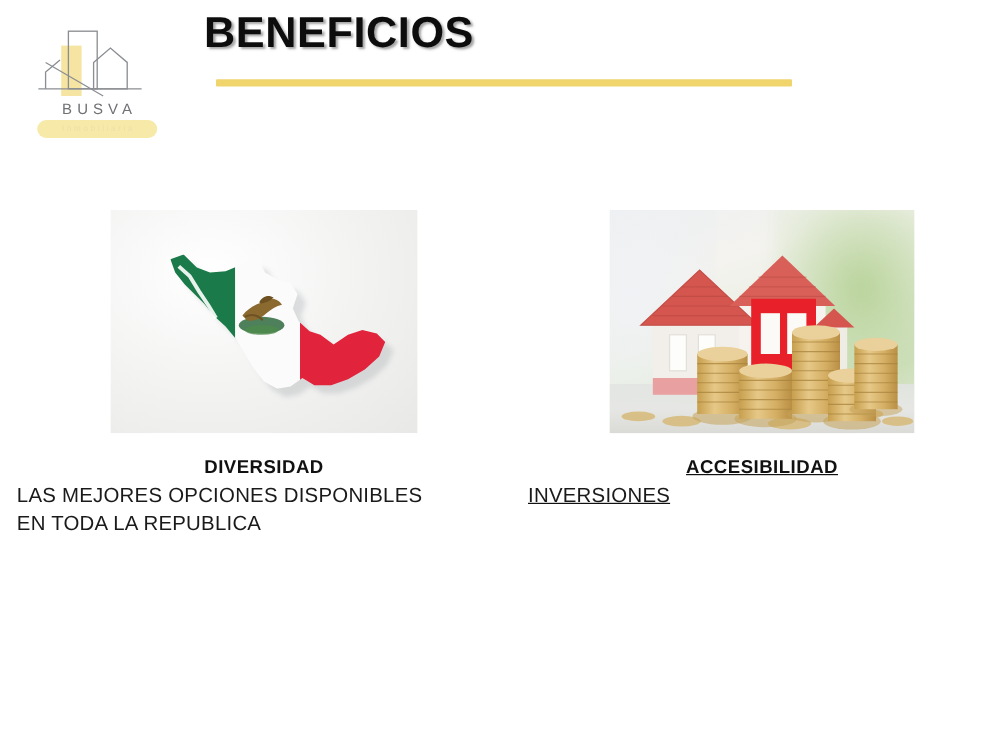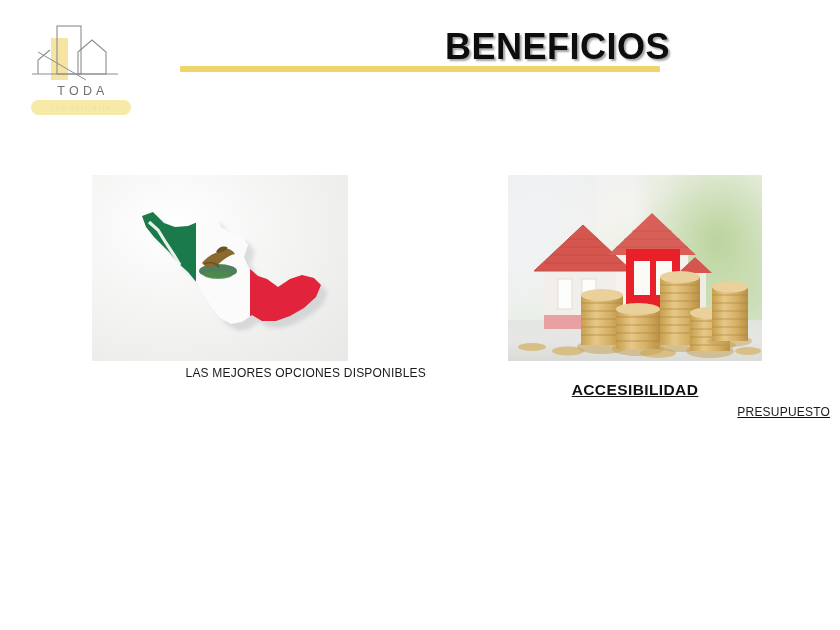--- a/index.html
+++ b/index.html
@@ -72,23 +72,23 @@
     line-height: 11px;
     text-indent: 2px;
     white-space: nowrap;
     overflow: hidden;
   }
 
   
   .slide-title {
     position: absolute;
     left: 170px;
-    top: 26px;
+    top: 6px;
     width: 500px;
-    text-align: right;
+    text-align: left;
     font-size: 36px;
     font-weight: bold;
     letter-spacing: 0.5px;
     color: #0d0d0d;
     text-shadow: 2px 2px 2px rgba(90,90,90,0.55);
   }
   .title-rule {
     position: absolute;
     left: 180px;
     top: 66px;
@@ -173,22 +173,22 @@
     margin: 18px 0 0 0;
     text-align: center;
     font-size: 15.5px;
     font-weight: bold;
     letter-spacing: 0.4px;
     color: #111111;
     line-height: 21px;
   }
   .benefit-desc {
     margin: 1px 0 0 0;
-    text-align: right;
-    font-size: 12px;
+    text-align: left;
+    font-size: 17px;
     font-weight: 400;
     letter-spacing: 0.2px;
     color: #1a1a1a;
     line-height: 23px;
   }
 </style>
 </head>
 <body>
 
 <div class="slide">
@@ -197,21 +197,21 @@
     <div class="brand-mark">
       <svg viewBox="0 0 110 62" class="mark-svg" width="110" height="62" xmlns="http://www.w3.org/2000/svg">
         <rect x="25" y="16" width="17" height="42" fill="#F6E5A2"></rect>
         <rect x="31" y="4" width="24" height="48" fill="none" stroke="#8A8D91" stroke-width="1.1"></rect>
         <path d="M52 30 L66 18 L80 30 L80 52 L52 52 Z" fill="none" stroke="#8A8D91" stroke-width="1.1"></path>
         <path d="M12 52 L12 38 L24 28" fill="none" stroke="#8A8D91" stroke-width="1.1"></path>
         <path d="M12 30 L60 58" fill="none" stroke="#8A8D91" stroke-width="1"></path>
         <line x1="6" y1="52" x2="92" y2="52" stroke="#8A8D91" stroke-width="1.1"></line>
       </svg>
     </div>
-    <div class="brand-name">TODA</div>
+    <div class="brand-name">BUSVA</div>
     <div class="brand-tagline-band"></div>
     <div class="brand-tagline">Inmobiliaria</div>
   </div>
 
   <div class="slide-title">BENEFICIOS</div>
   <div class="title-rule"></div>
 
   <div class="benefit benefit-left">
 
     <div class="benefit-figure figure-map">
@@ -244,21 +244,23 @@
         <g transform="translate(126,86)">
           <ellipse cx="0" cy="10" rx="19" ry="7" fill="#2F6A3E" opacity="0.85"></ellipse>
           <path d="M-16 2 C-10 -6 -2 -8 2 -10 C8 -14 14 -12 17 -7 C12 -6 8 -3 4 0 C0 4 -6 7 -12 6 Z" fill="#8A6A2F"></path>
           <path d="M-2 -9 C0 -14 6 -16 10 -13 C7 -10 4 -9 0 -8 Z" fill="#6E5222"></path>
           <path d="M-14 3 C-8 0 -2 2 1 6" fill="none" stroke="#6E5222" stroke-width="1.6"></path>
           <ellipse cx="0" cy="14" rx="14" ry="4" fill="#4E8A4B" opacity="0.8"></ellipse>
         </g>
       </svg>
     </div>
 
+    <p class="benefit-heading">DIVERSIDAD</p>
     <p class="benefit-desc">LAS MEJORES OPCIONES DISPONIBLES</p>
+    <p class="benefit-desc">EN TODA LA REPUBLICA</p>
   </div>
 
   <div class="benefit benefit-right">
 
     <div class="benefit-figure figure-house">
       <div class="house-scene"></div>
       <div class="scene-blur-left"></div>
       <div class="scene-blur-right"></div>
       <div class="scene-ground"></div>
 
@@ -378,16 +380,16 @@
               <path d="M204 144 L240 144"></path>
             <path d="M204 152 L240 152"></path>
               <path d="M204 160 L240 160"></path>
           </g>
           <ellipse cx="222" cy="112" rx="18" ry="5.5" fill="#EAD09A"></ellipse>
         </g>
       </svg>
     </div>
 
     <p class="benefit-heading">ACCESIBILIDAD</p>
-    <p class="benefit-desc">PRESUPUESTO</p>
+    <p class="benefit-desc">INVERSIONES</p>
   </div>
 
 </div>
 
 </body></html>

